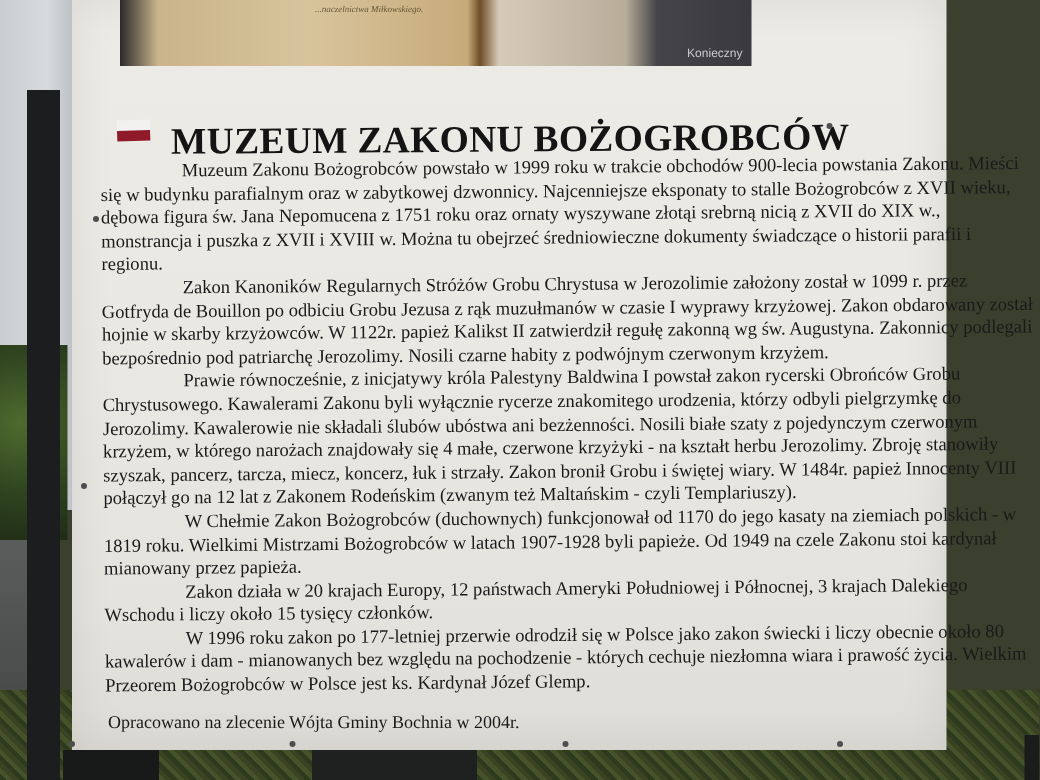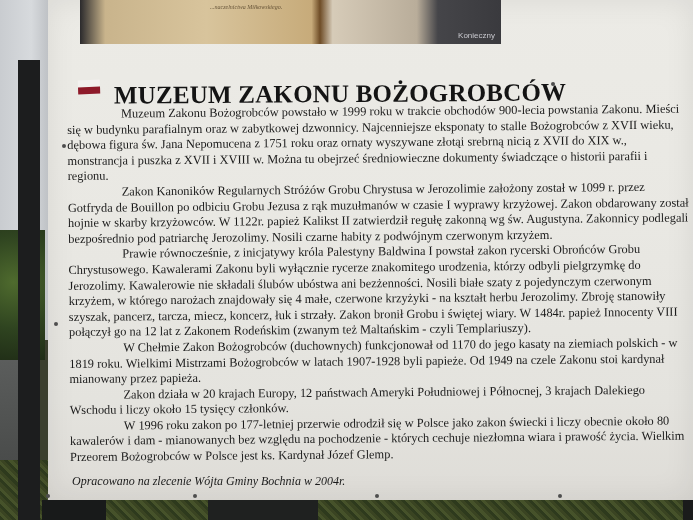--- a/index.html
+++ b/index.html
@@ -26,21 +26,21 @@
     }
     .post-left {
       position: absolute; left: 18px; top: 60px; width: 22px; height: 460px;
       background: #1c1d1e;
     }
     .post-bottom-a { position: absolute; left: 42px; top: 500px; width: 64px; height: 20px; background: #181a1a; }
     .post-bottom-b { position: absolute; left: 208px; top: 500px; width: 110px; height: 20px; background: #1f2120; }
     .post-right { position: absolute; left: 683px; top: 490px; width: 10px; height: 30px; background: #1a1b1b; }
 
     .board {
-      position: absolute; left: 48px; top: 0; width: 645px; height: 500px;
+      position: absolute; left: 48px; top: 0; width: 583px; height: 500px;
       background: linear-gradient(180deg, #ecebe6 0%, #e9e8e3 45%, #e4e3de 80%, #dedcd7 100%);
       box-shadow: inset 0 0 30px rgba(0,0,0,0.08);
     }
     .photo {
       position: absolute; left: 32px; top: 0; width: 421px; height: 44px;
       background: linear-gradient(90deg, #2b2a2c 0%, #c9b48c 6%, #d8c49c 30%, #c7ab7a 55%, #6e4c26 57%, #d6cbb8 60%, #b9ad9a 80%, #454549 85%, #3a3a3e 100%);
       overflow: hidden;
     }
     .photo-credit {
       position: absolute; right: 6px; bottom: 4px;
@@ -66,21 +66,21 @@
     }
     .body-text {
       position: absolute; left: 19px; top: 107px; width: 622px;
       font-size: 12.4px; line-height: 15.6px; color: #1a1a1a;
       transform: rotate(-0.5deg); transform-origin: left top;
     }
     .para { margin: 0; text-indent: 54px; }
     .para + .para { margin-top: 0; }
     .footer {
       position: absolute; left: 24px; top: 474px;
-      font-size: 12px; font-style: italic; color: #1a1a1a;
+      font-size: 12px; color: #1a1a1a;
     }
     .screw {
       position: absolute; width: 4px; height: 4px; border-radius: 50%;
       background: #4e4e4e;
     }
   </style>
 </head>
 <body>
 
 <div class="bg-wall"></div>

